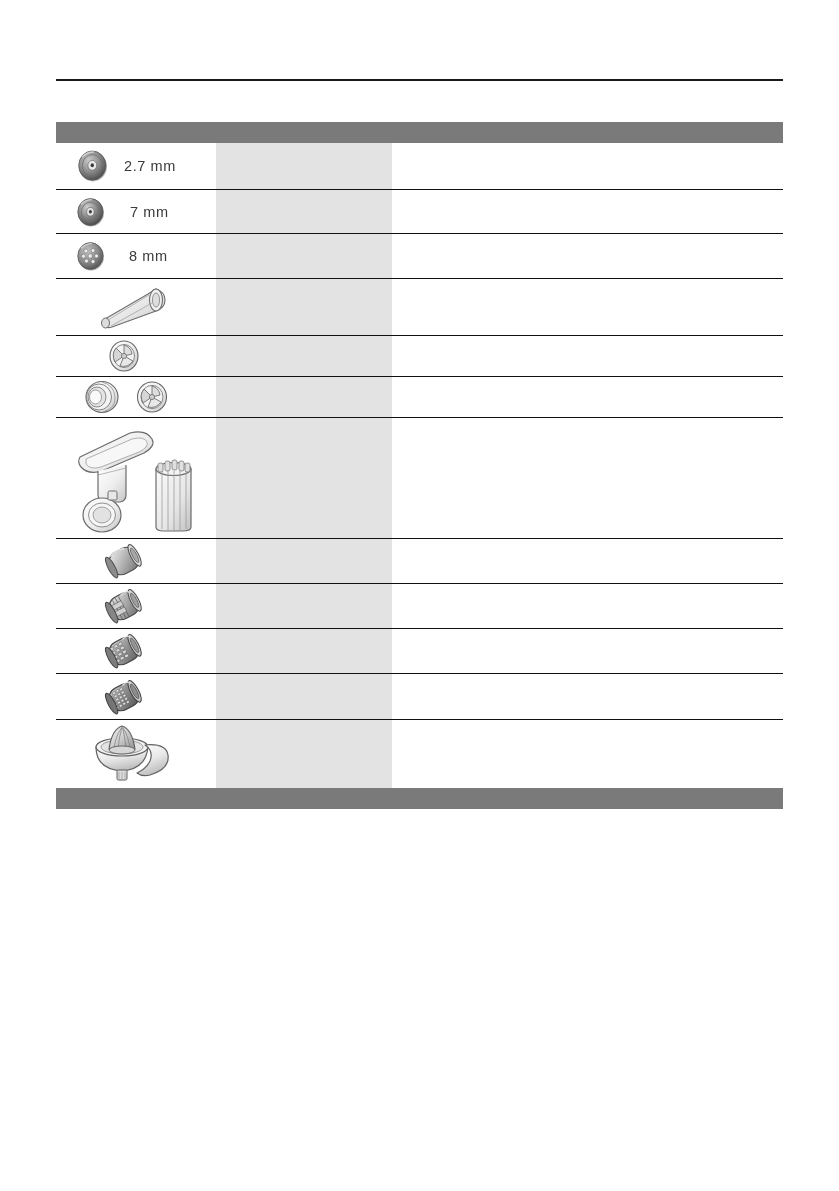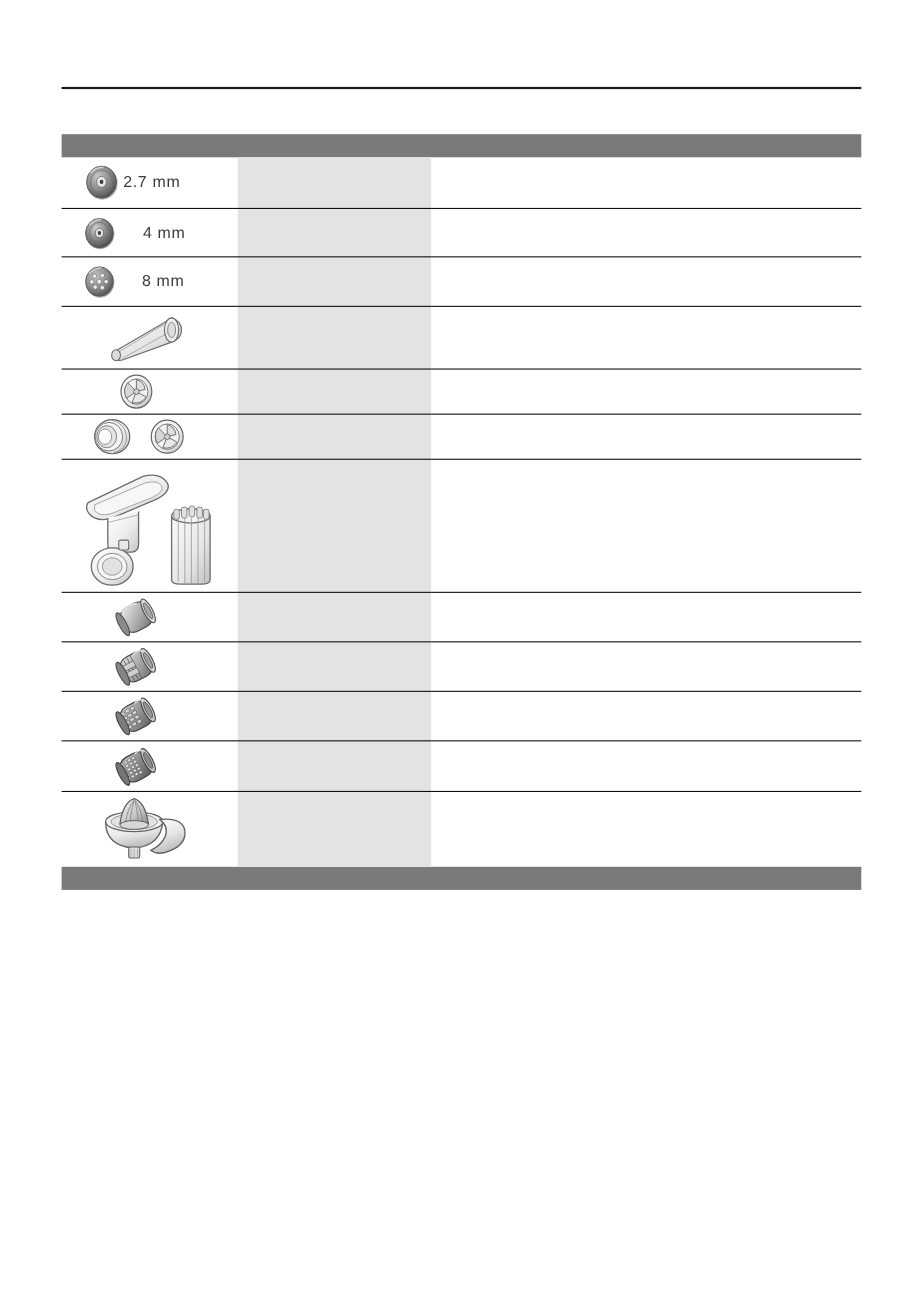--- a/index.html
+++ b/index.html
@@ -100,20 +100,21 @@
     z-index: 2;
   }
 
   .art {
     display: block;
   }
   .size-label {
     font-size: 14.5px;
     color: #3a3a3a;
     letter-spacing: 0.6px;
+    margin-left: 12px;
     white-space: nowrap;
   }
   .img-wrap {
     display: flex;
     align-items: center;
   }
 
   .cell-text {
     font-size: 12px;
     color: #222;
@@ -177,21 +178,21 @@
                   </radialGradient>
                 </defs>
                 <ellipse cx="17" cy="17.8" rx="13" ry="13.8" fill="#b5b5b5"></ellipse>
                 <ellipse cx="16.4" cy="17" rx="12.6" ry="13.4" fill="url(#discB)" stroke="#585858" stroke-width="0.8"></ellipse>
                 <ellipse cx="16.4" cy="17" rx="9" ry="9.8" fill="none" stroke="#707070" stroke-width="0.8"></ellipse>
                 <ellipse cx="16.4" cy="16.8" rx="3.8" ry="4.3" fill="#e2e2e2" stroke="#646464" stroke-width="0.7"></ellipse>
                 <ellipse cx="16.4" cy="16.8" rx="1.5" ry="1.8" fill="#3a3a3a"></ellipse>
                 <path d="M7 9.5 Q12 4.5 18 4.6" fill="none" stroke="#dadada" stroke-width="1.3" opacity="0.8"></path>
               </svg>
             </span>
-            <span class="size-label" style="margin-left:22px">4 mm</span>
+            <span class="size-label" style="margin-left:22px">7 mm</span>
           </div>
         </div>
         <div class="cell-mid">
           <span class="cell-text"></span>
         </div>
         <div class="cell-desc">
           <span class="cell-text"></span>
         </div>
       </div>
 

